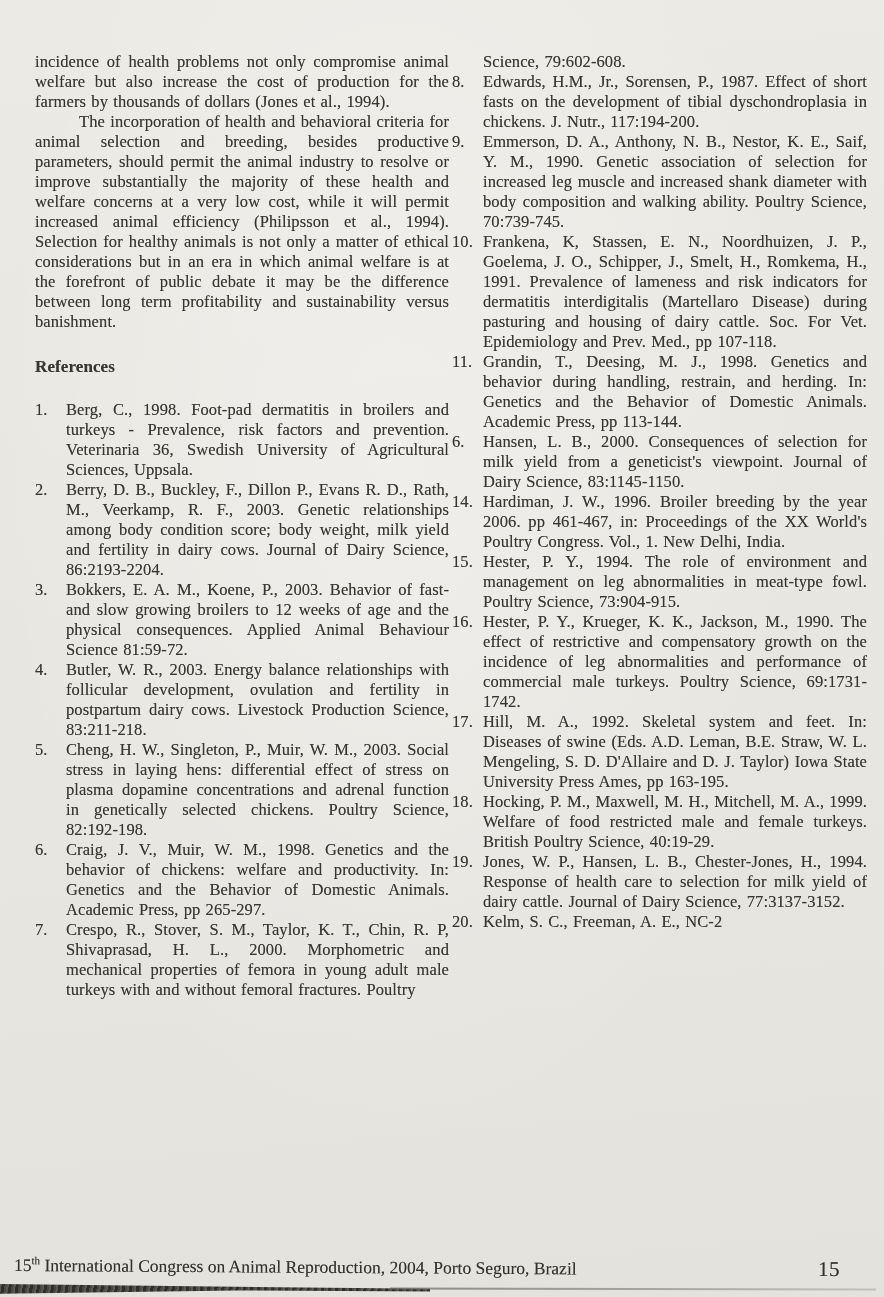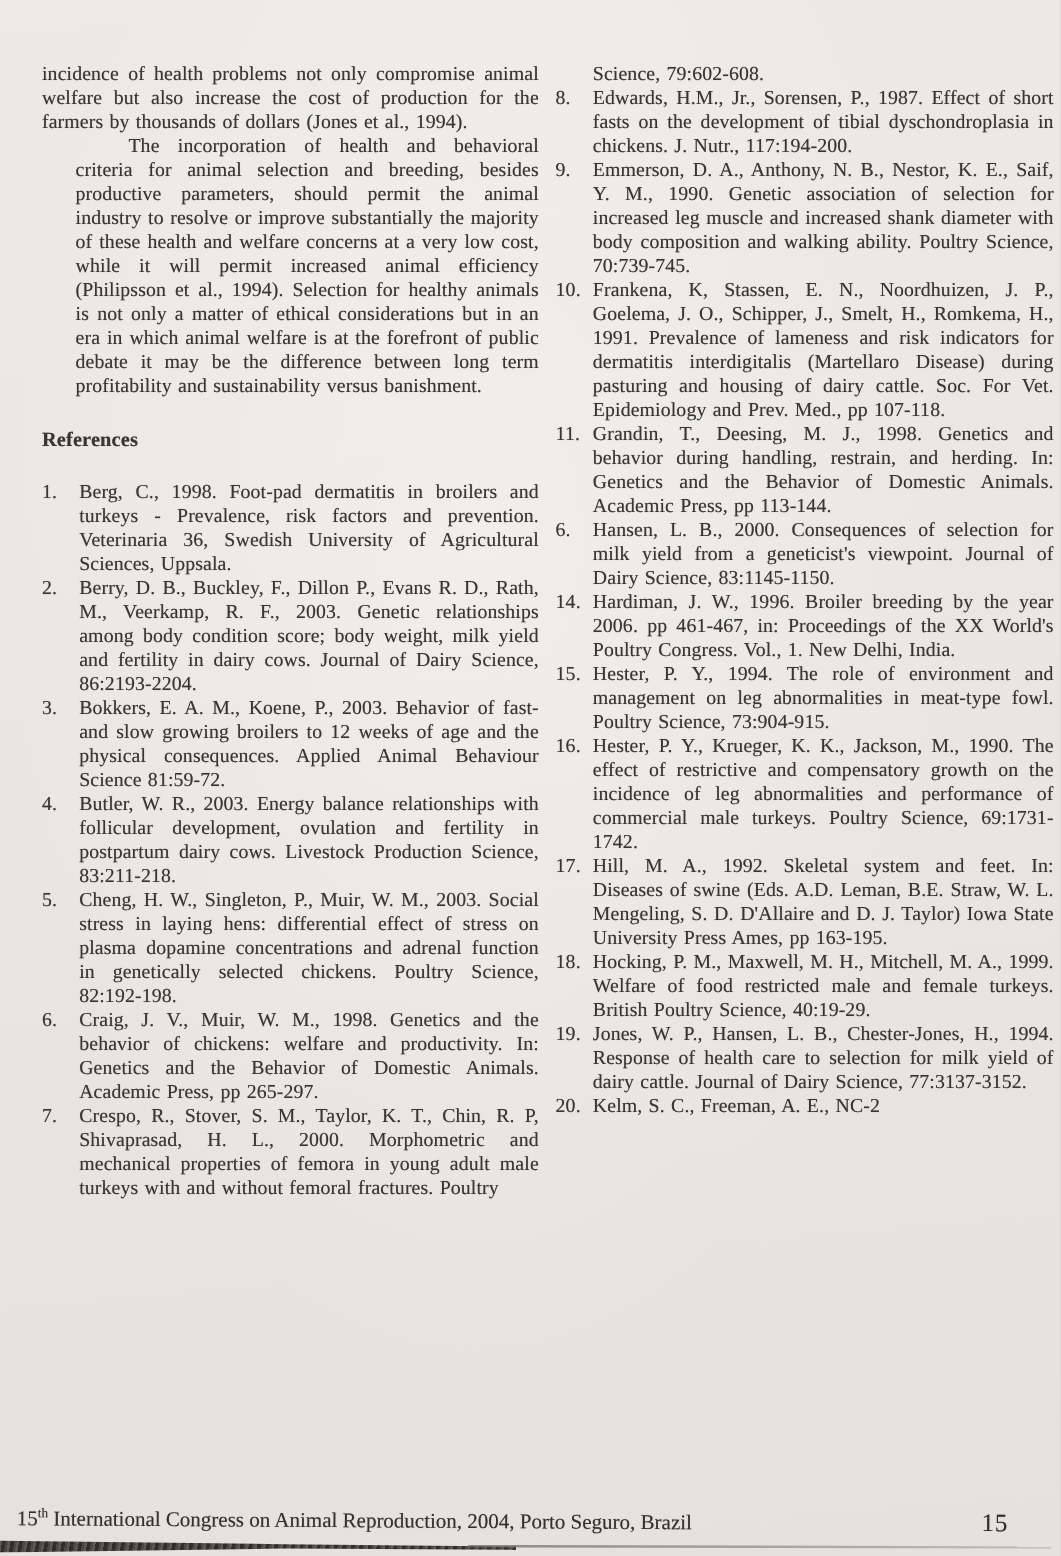--- a/index.html
+++ b/index.html
@@ -19,23 +19,23 @@
   .col {
     position: absolute;
     top: 52px;
     font-size: 16.5px;
     line-height: 20px;
     text-align: justify;
     word-spacing: 0.06em;
     letter-spacing: 0.1px;
   }
   .col-left  { left: 35px;  width: 414px; }
-  .col-right { left: 463px; width: 415px; }
+  .col-right { left: 452px; width: 415px; }
   .para { margin: 0; }
-  .para-indent { text-indent: 44px; margin-left: 28px; }
+  .para-indent { text-indent: 44px; }
   .refs-heading {
     font-weight: bold;
     font-size: 17px;
     margin: 25px 0 23px 0;
     text-align: left;
   }
   .ref { position: relative; padding-left: 31px; }
   .ref-num { position: absolute; left: 0; top: 0; white-space: nowrap; }
   .ref-text { display: block; }
   .carryover { padding-left: 31px; text-align: left; }

